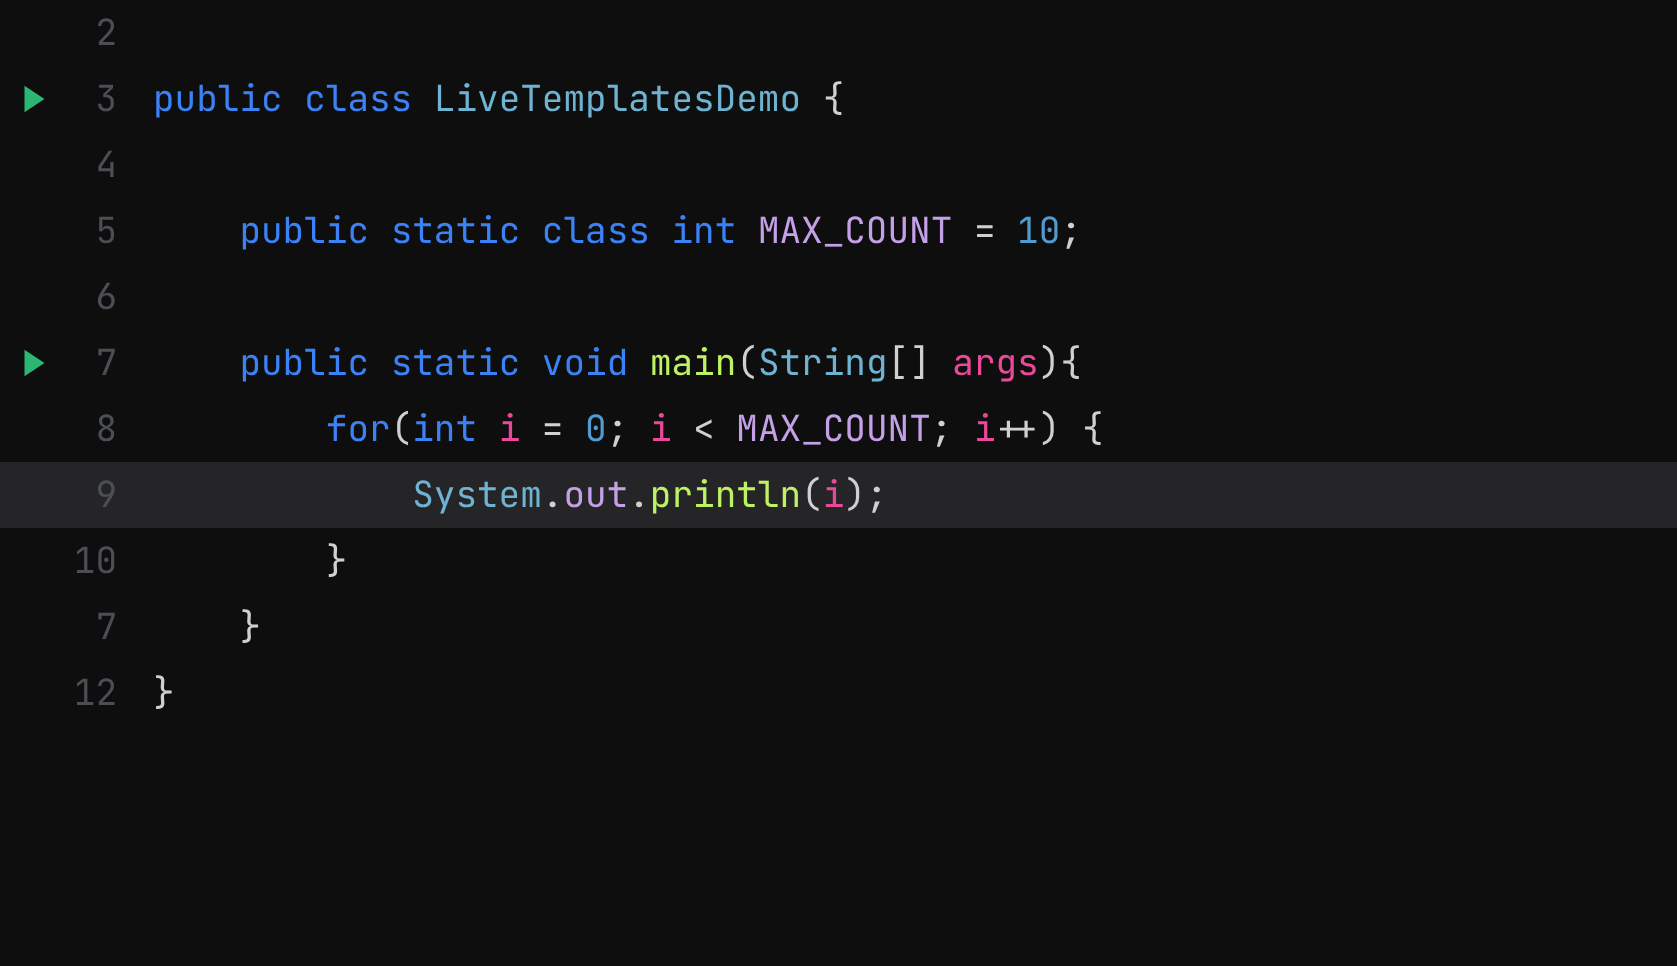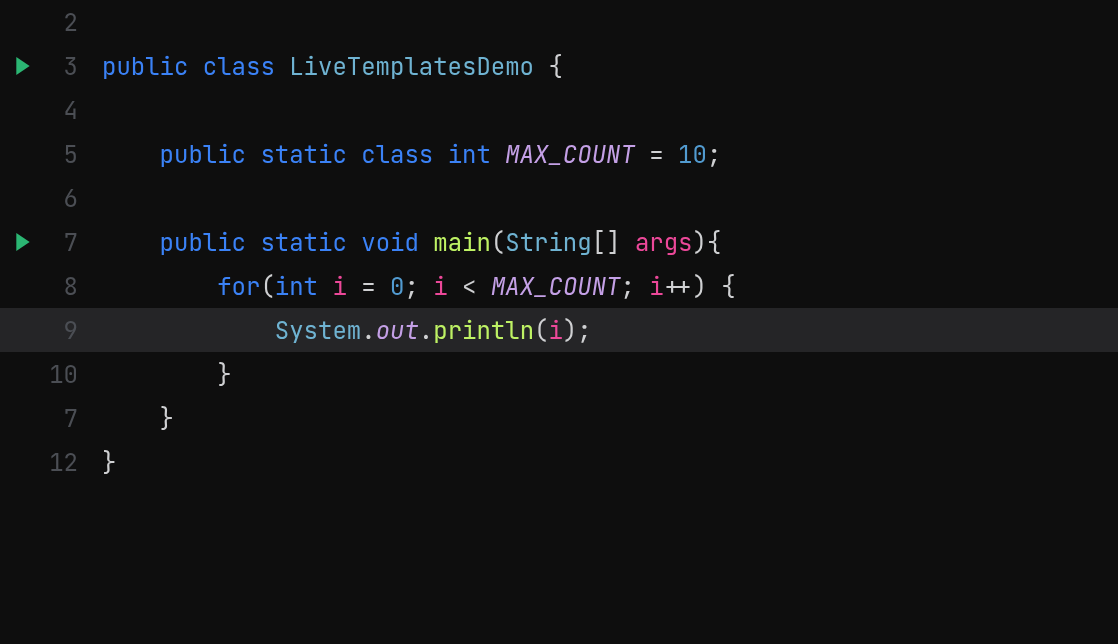--- a/index.html
+++ b/index.html
@@ -18,21 +18,21 @@
               color:#2bb673; cursor:pointer; }
   .run-icon svg { display:block; }
 
   .code { white-space:pre; color:#cfd0d2; padding-left:8px; }
 
   
   .kw        { color:#3b82f6;margin-top:17px; } 
   .type      { color:#6fb3d2; } 
   .classname { color:#6fb3d2; } 
   .method    { color:#bef264; } 
-  .field-it  { color:#c4a0e6; font-style:italic; } 
+  .field-it  { color:#c4a0e6; } 
   .num       { color:#529bd0; } 
   .op        { color:#cfd0d2; }
   .punct     { color:#cfd0d2; }
   .param     { color:#ec4899; }
 </style>
 </head>
 <body>
 
 <div class="editor" id="editor-root">
     <div class="line">

